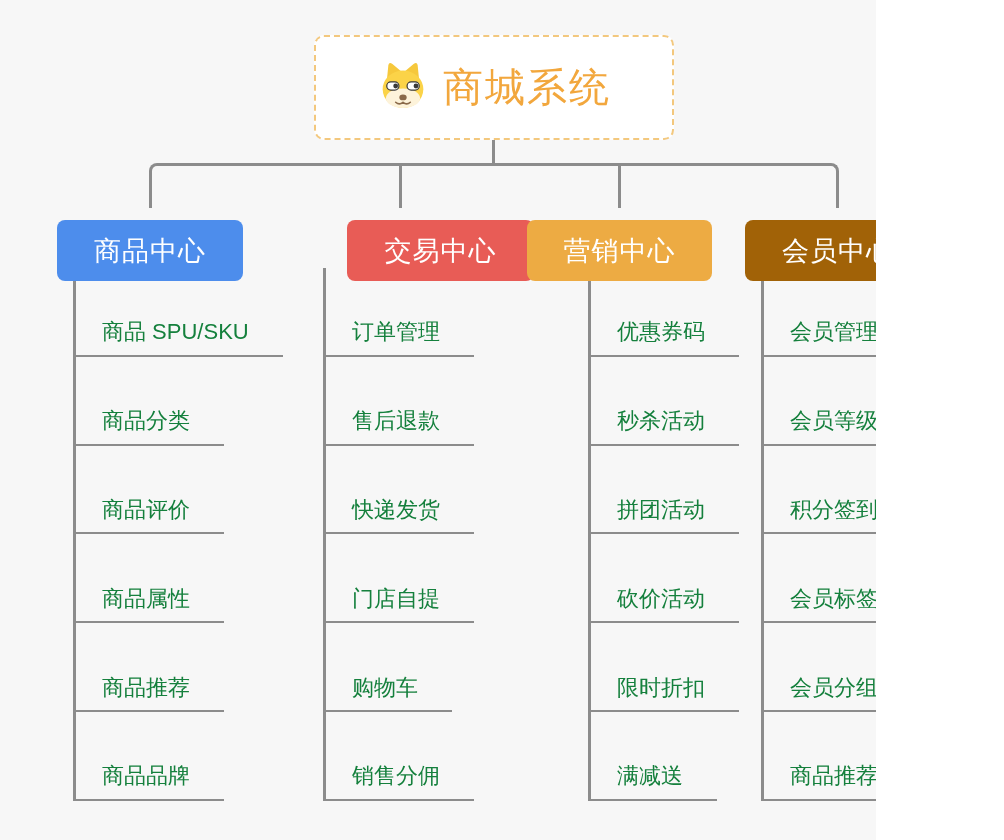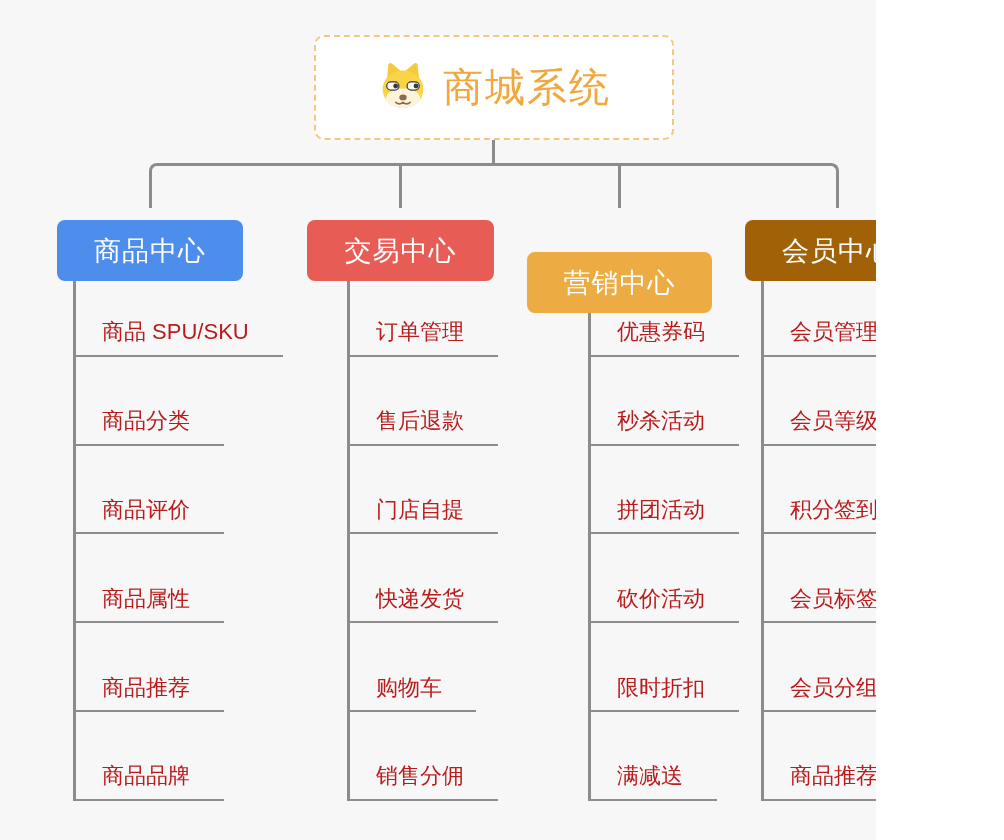--- a/index.html
+++ b/index.html
@@ -83,35 +83,35 @@
   .bh-2 { left: 527px; width: 185px; }
   .bh-3 { left: 745px; width: 186px; }
 
   
   .branch-list {
     position: absolute;
     top: 268px;
     border-left: 3px solid #8c8c8c;
   }
   .bl-0 { left: 73px; }
-  .bl-1 { left: 323px; margin-left: 24px; }
+  .bl-1 { left: 323px; }
   .bl-2 { left: 543px; margin-left: 45px; }
   .bl-3 { left: 761px; }
 
   .leaf-row {
     height: 88.8px;
     display: flex;
     align-items: flex-end;
   }
   .leaf {
     display: inline-block;
     padding: 0 34px 9px 26px;
     border-bottom: 2px solid #8c8c8c;
     font-size: 22px;
-    color: #b91c1c;
+    color: #15803d;
     line-height: 1.2;
     white-space: nowrap;
     cursor: pointer;
   }
 </style>
 </head>
 <body>
 
 <div class="canvas">
 
@@ -134,24 +134,24 @@
         <ellipse cx="32" cy="46" rx="4.5" ry="3.5" fill="#8a6a4a"></ellipse>
         <path d="M23 52 Q27.5 56 32 52 Q36.5 56 41 52" stroke="#8a6a4a" stroke-width="2" fill="none" stroke-linecap="round"></path>
       </svg>
     </span>
     <span class="root-title">商城系统</span>
   </div>
 
   <div class="branch-header bh-0" style="background-color: rgb(77, 141, 236);">
     <span>商品中心</span>
   </div>
-  <div class="branch-header bh-1" style="background-color: rgb(232, 92, 86);">
+  <div class="branch-header bh-1" style="background-color: rgb(232, 92, 86); margin-left: 40px;">
     <span>交易中心</span>
   </div>
-  <div class="branch-header bh-2" style="background-color: rgb(237, 171, 67); margin-top: 32px;">
+  <div class="branch-header bh-2" style="background-color: rgb(237, 171, 67);">
     <span>营销中心</span>
   </div>
   <div class="branch-header bh-3" style="background-color: #a16207;">
     <span>会员中心</span>
   </div>
 
   <div class="branch-list bl-0">
     <div class="leaf-row">
         <span class="leaf">商品 SPU/SKU</span>
       </div>
@@ -173,26 +173,26 @@
   </div>
 
   <div class="branch-list bl-1">
     <div class="leaf-row">
         <span class="leaf">订单管理</span>
       </div>
     <div class="leaf-row">
         <span class="leaf">售后退款</span>
       </div>
     <div class="leaf-row">
+        <span class="leaf">快递发货</span>
+      </div>
+    <div class="leaf-row">
         <span class="leaf">门店自提</span>
       </div>
     <div class="leaf-row">
-        <span class="leaf">快递发货</span>
-      </div>
-    <div class="leaf-row">
         <span class="leaf">购物车</span>
       </div>
     <div class="leaf-row">
         <span class="leaf">销售分佣</span>
       </div>
   </div>
 
   <div class="branch-list bl-2">
     <div class="leaf-row">
         <span class="leaf">优惠券码</span>

